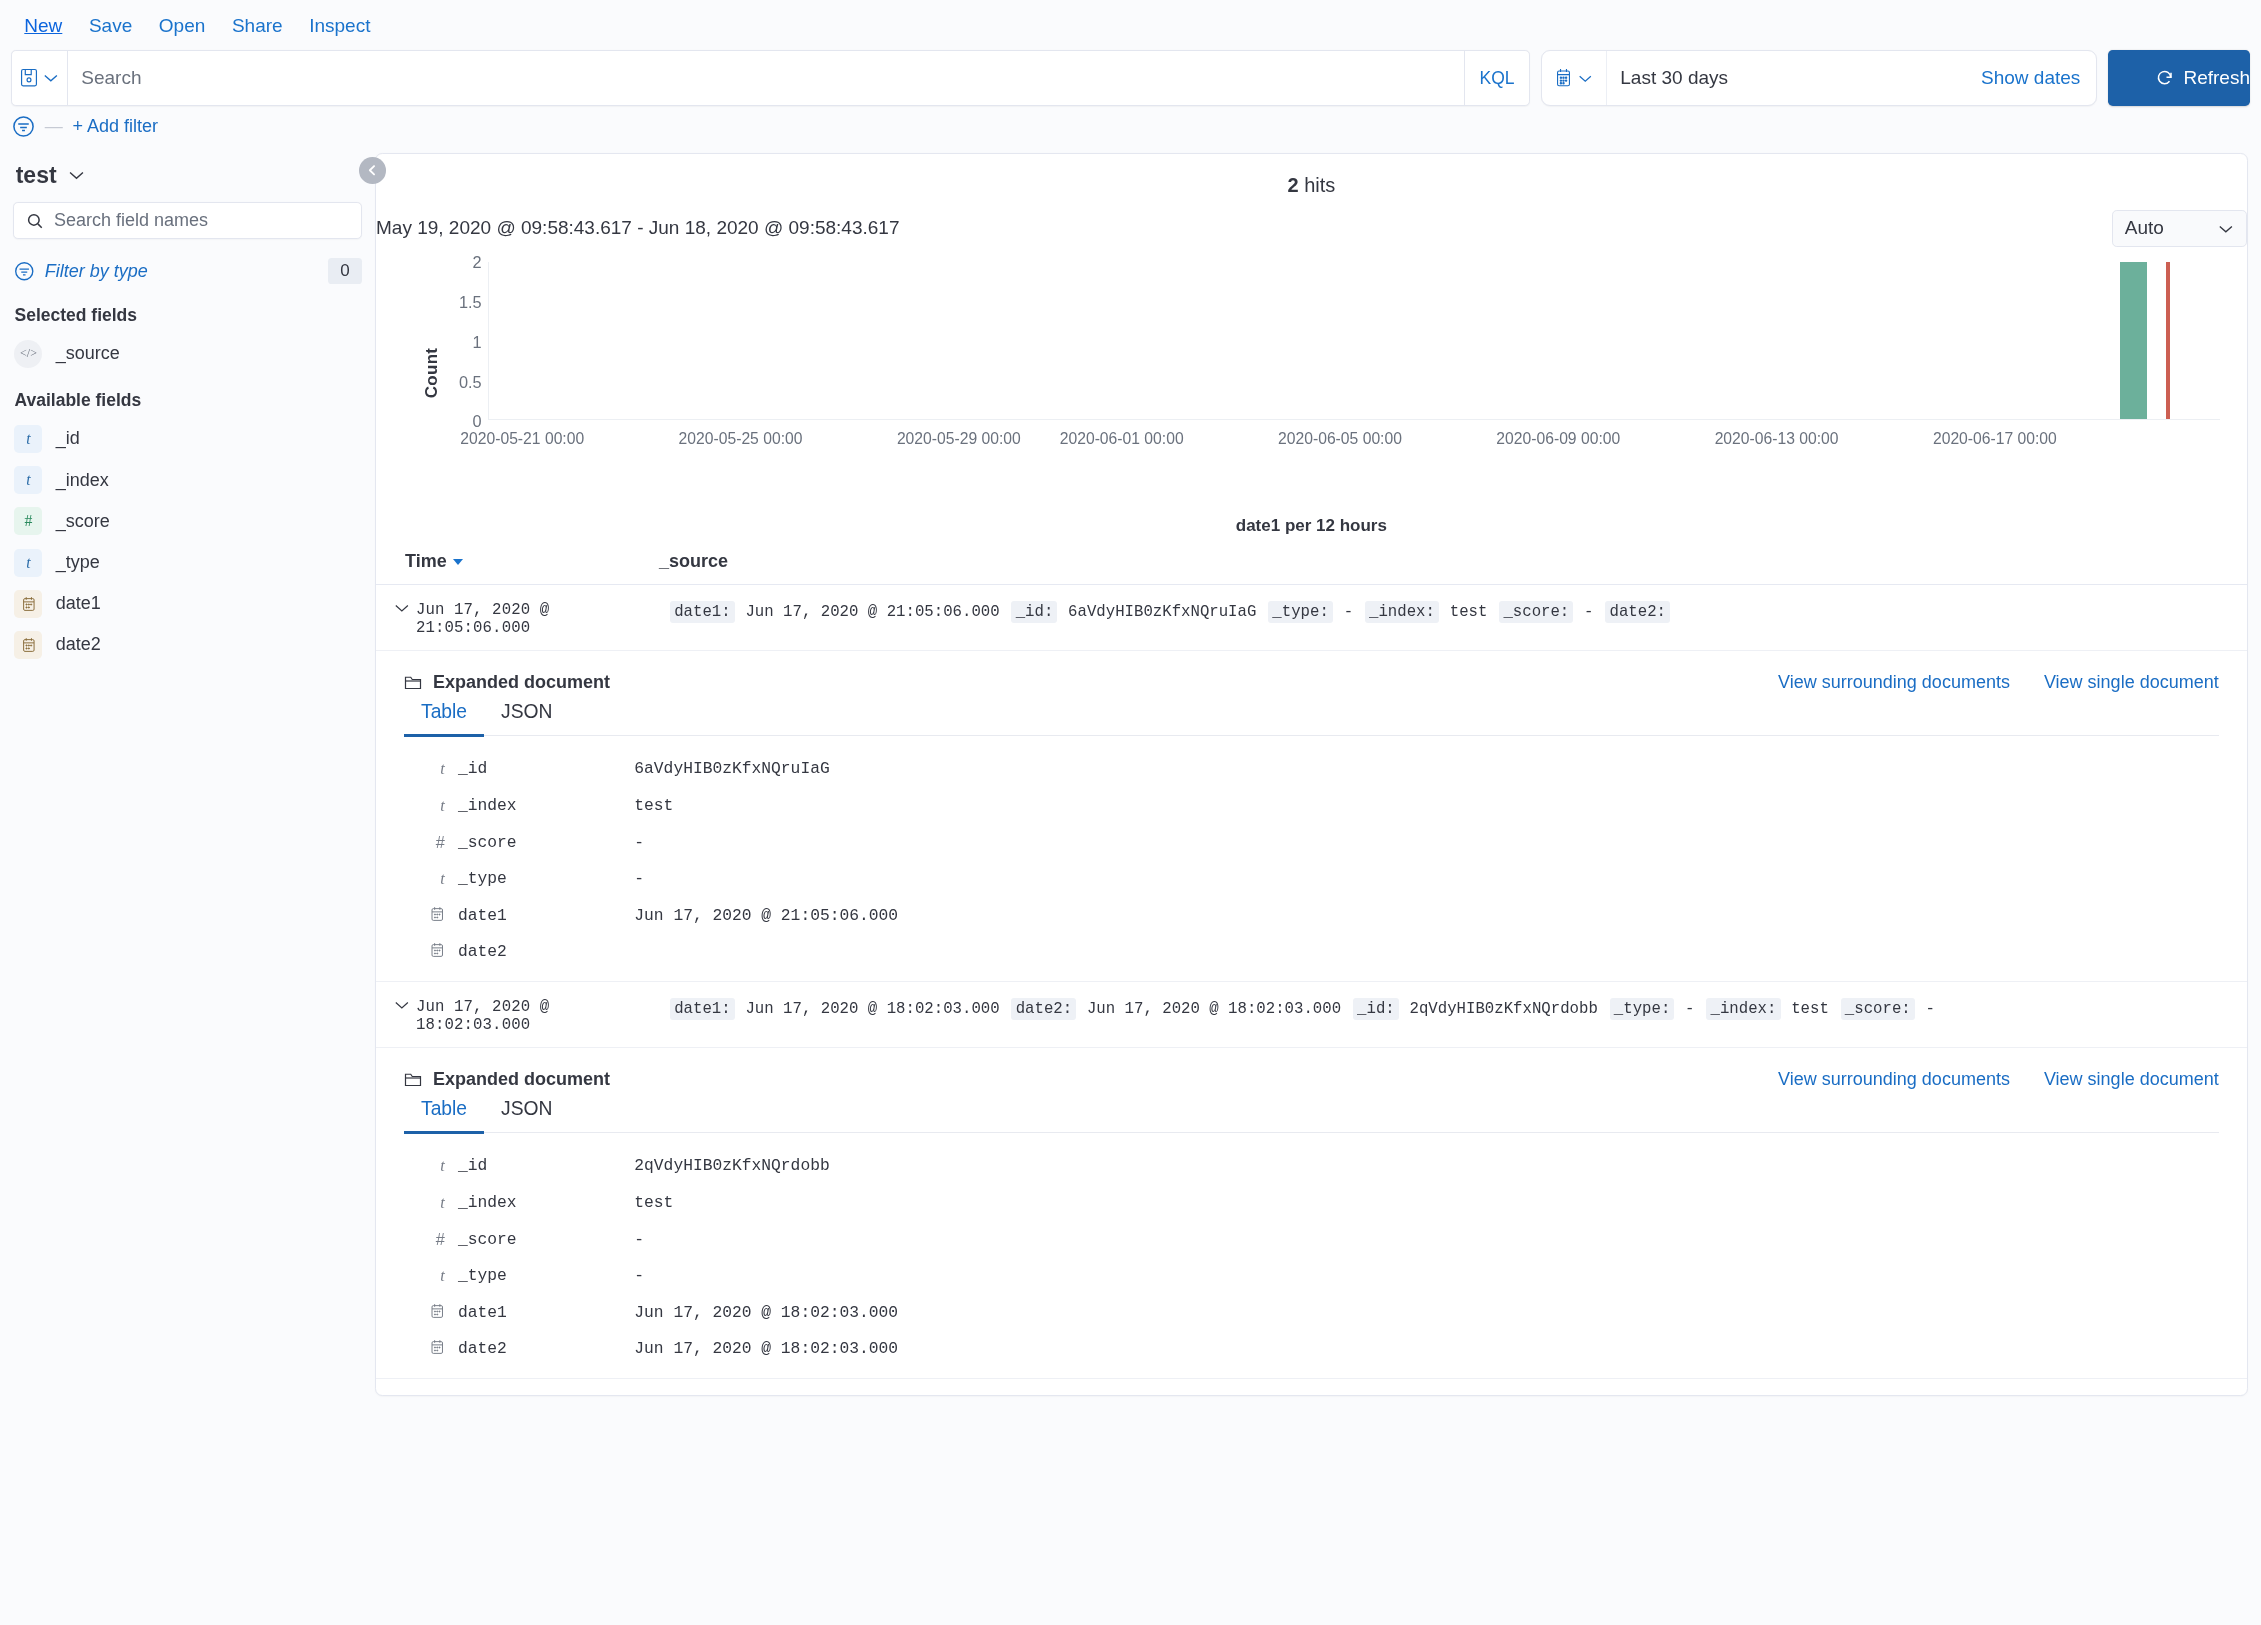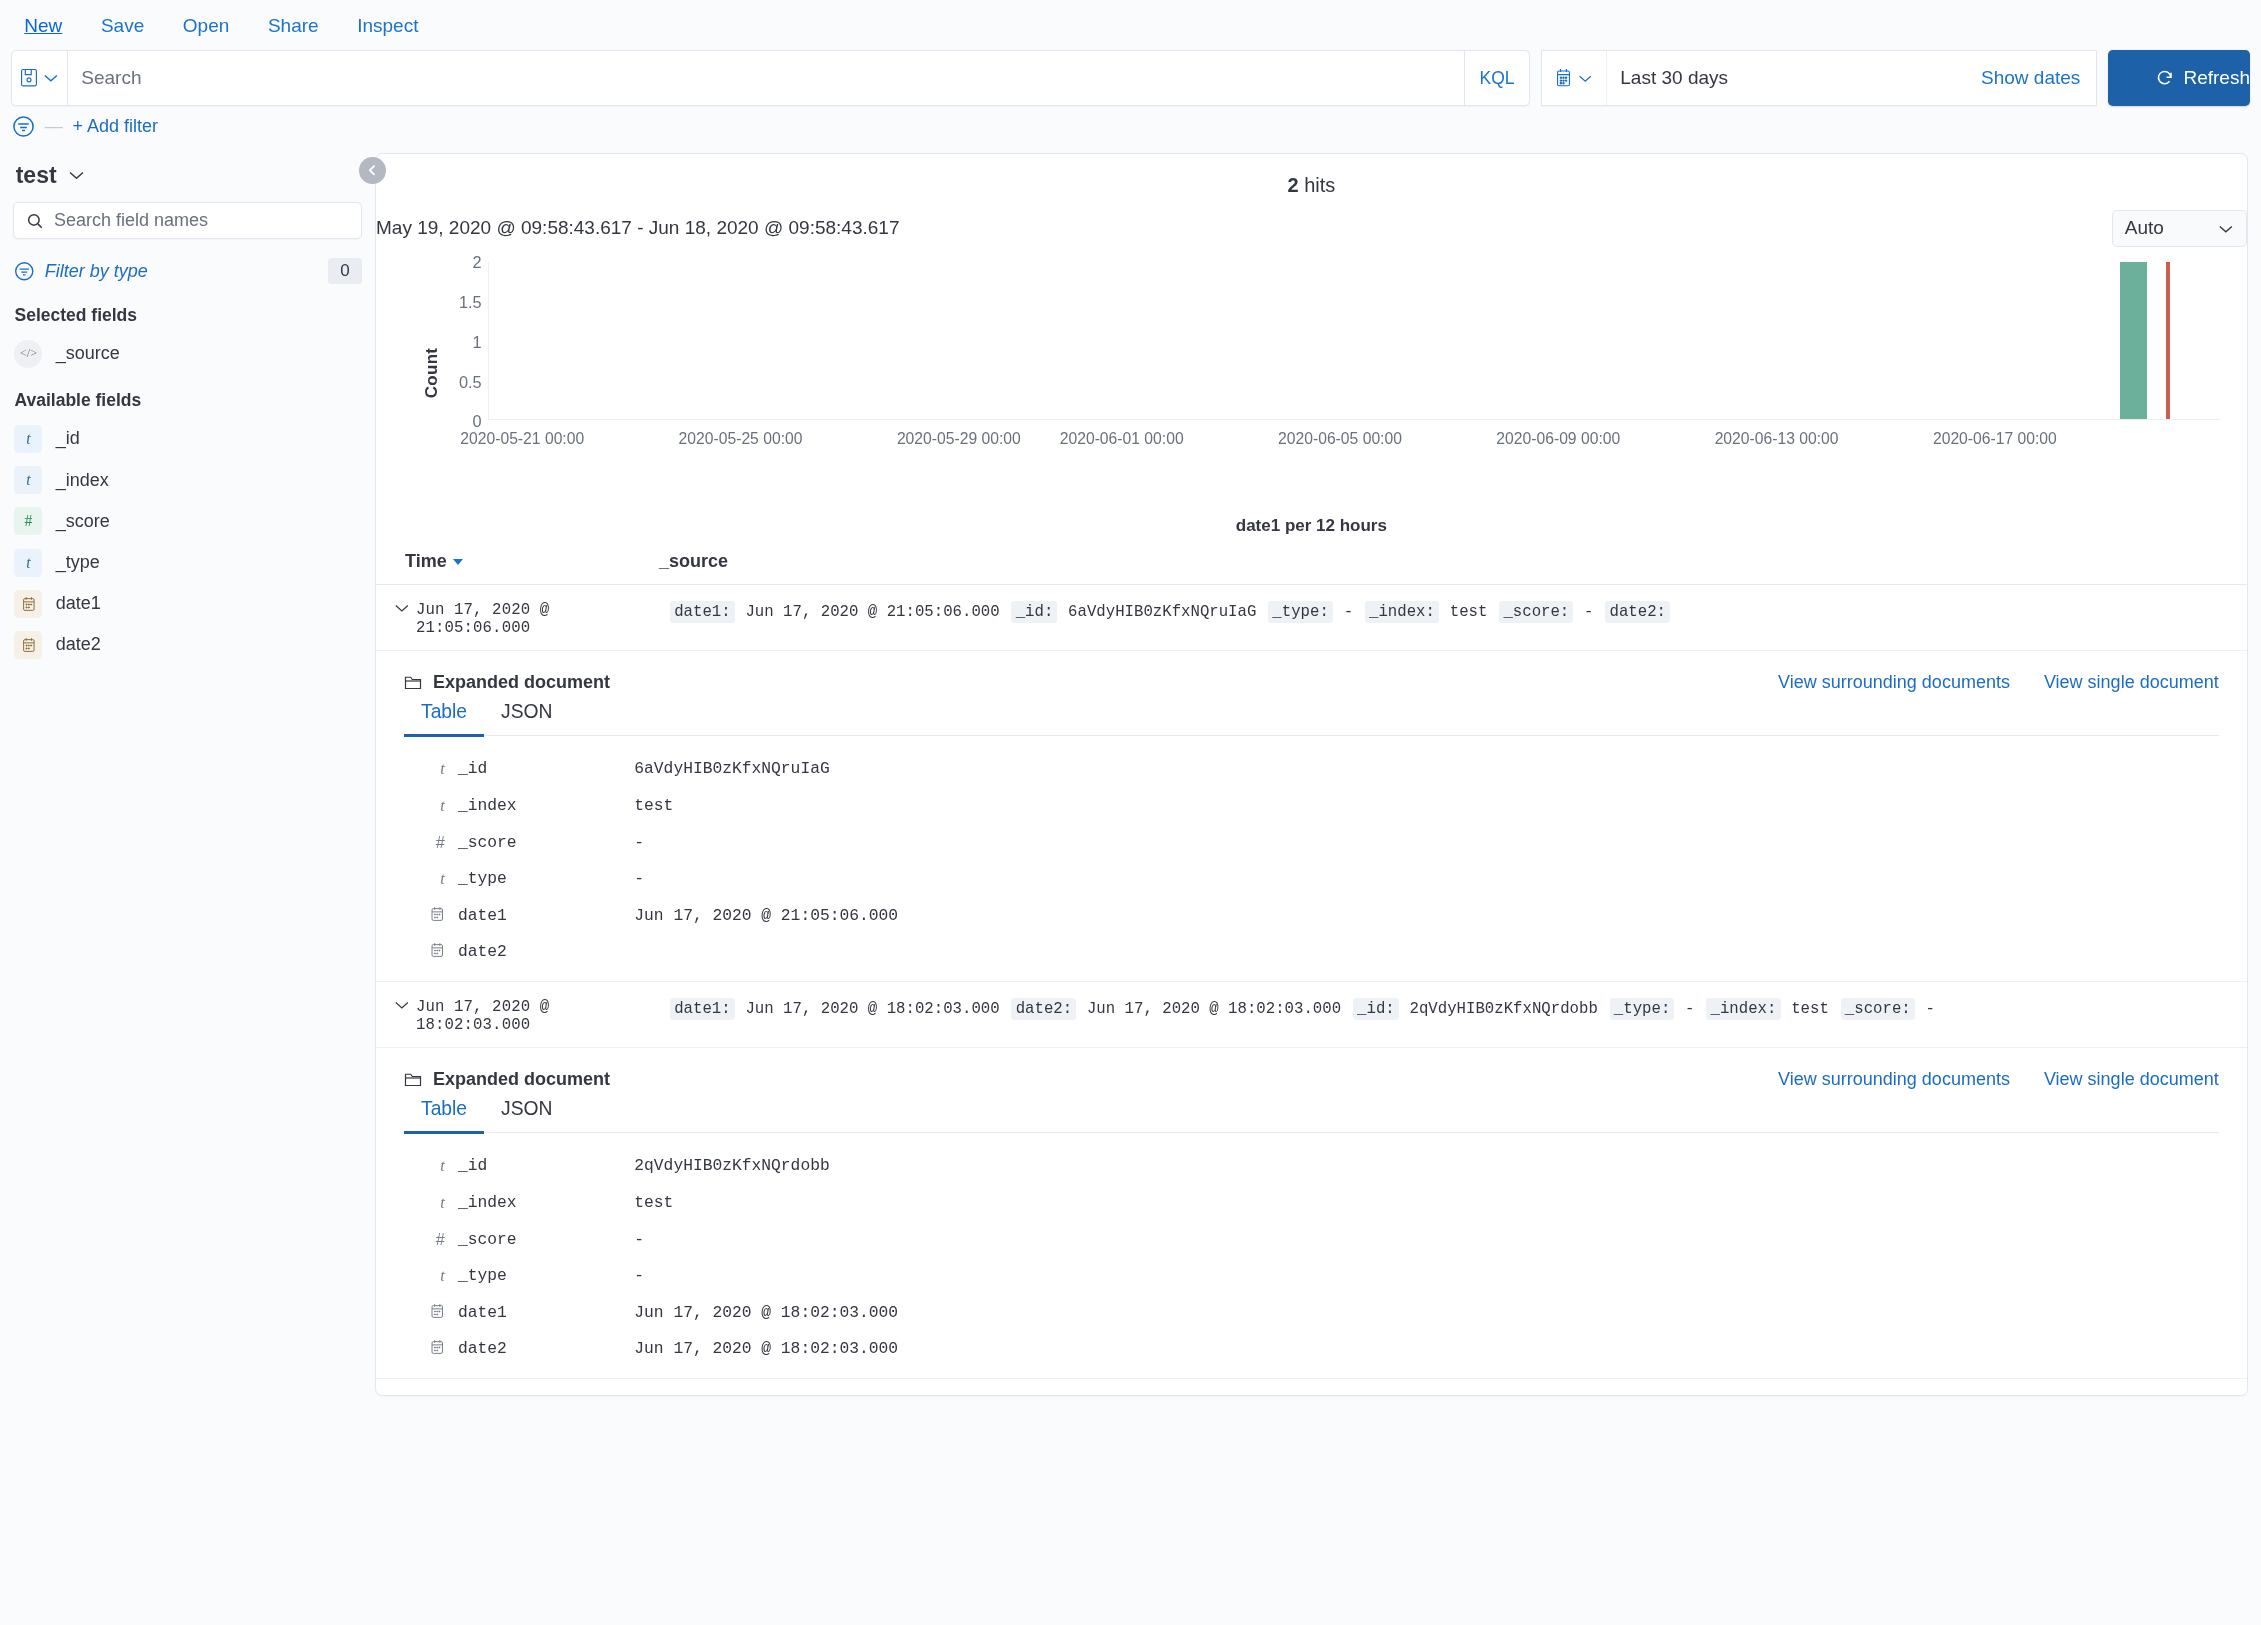--- a/index.html
+++ b/index.html
@@ -8,21 +8,21 @@
     background: #fafbfd;
     font-family: "Liberation Sans", sans-serif;
     color: #343741;
     -webkit-font-smoothing: antialiased;
   }
   .mono { font-family: "Liberation Mono", monospace; }
 
   
   .topnav {
     height: 50px; display: flex; align-items: center;
-    padding-left: 11px; gap: 12px; background: #fafbfd;
+    padding-left: 11px; gap: 0px; background: #fafbfd;
   }
   .topnav-item {
     font-size: 19px; color: #0b64dd; padding: 0 13.3px; line-height: 1;
     white-space: nowrap; cursor: pointer;
   }
   .topnav-item.active { text-decoration: underline; }
   .topnav-item.plain { color: #1a73cc; }
 
   
   .querybar {
@@ -44,21 +44,21 @@
     border: none; outline: none; width: 100%; font-size: 19px;
     font-family: "Liberation Sans", sans-serif; color: #343741; background: transparent;
   }
   .search-input::placeholder { color: #6a717d; }
   .kql-badge {
     display: flex; align-items: center; padding: 0 14.5px; font-size: 17.5px;
     color: #1a73cc; border-left: 0.6px solid #e3e6ef; cursor: pointer;
   }
   .qb-dates {
     flex: 0 0 556px; display: flex; align-items: stretch;
-    background: #fff; border: 0.6px solid #e3e6ef; border-radius: 1px;
+    background: #fff; border: 0.6px solid #e3e6ef; border-radius: 9px;
     box-shadow: 0 0.6px 1.2px rgba(0,0,0,.04);
   }
   .cal-btn {
     width: 65px; display: flex; align-items: center; justify-content: center;
     gap: 6px; border-right: 0.6px solid #eceff5; cursor: pointer;
   }
   .date-text { flex: 1 1 auto; display: flex; align-items: center; padding-left: 13.3px; font-size: 19px; }
   .show-dates { display: flex; align-items: center; padding: 0 15.7px; font-size: 19px; color: #1a73cc; cursor: pointer; }
   .refresh-btn {
     flex: 0 0 142px; background: #1d61a8; color: #fff; border-radius: 4.8px;

